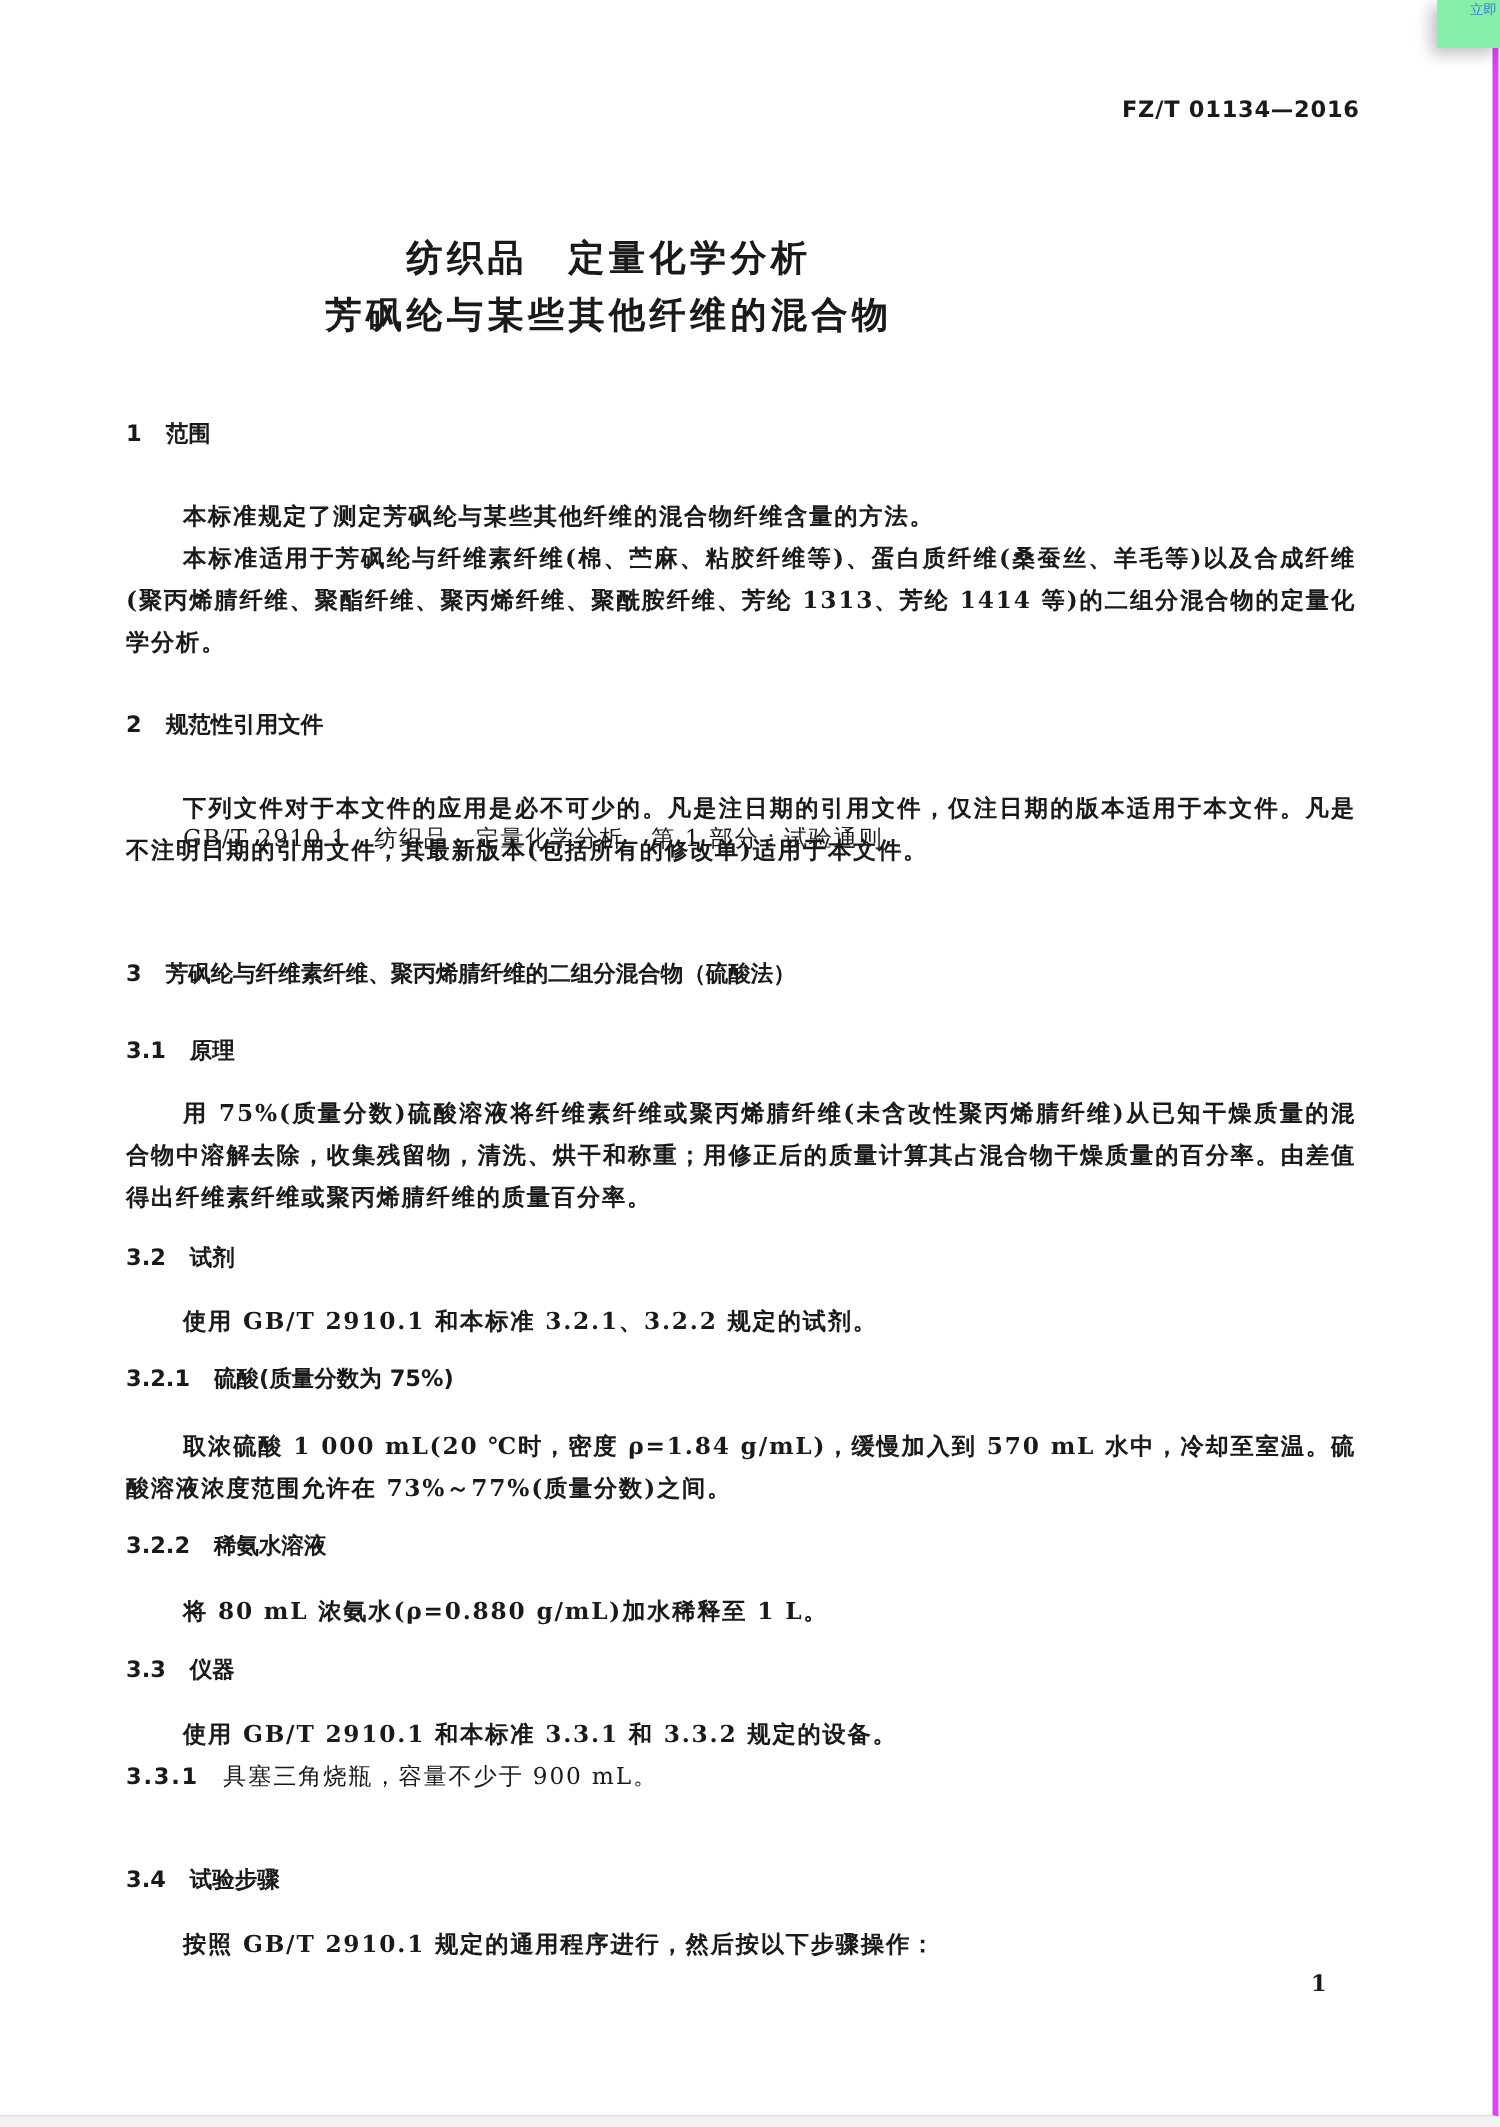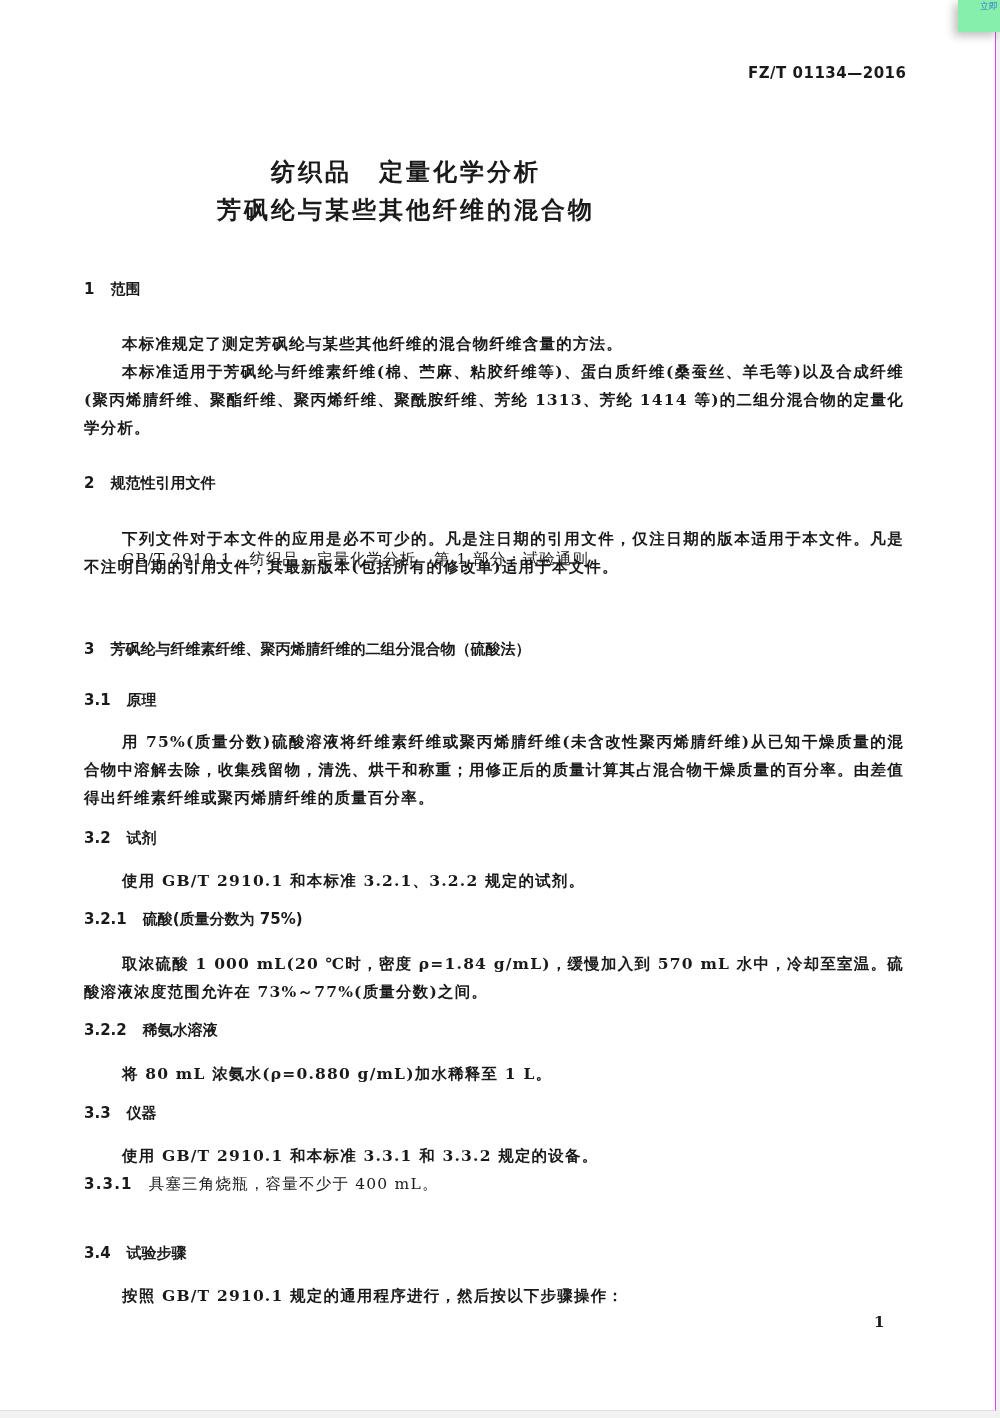--- a/index.html
+++ b/index.html
@@ -5,21 +5,21 @@
     html, body { margin: 0; padding: 0; }
     body {
       width: 1000px; height: 1418px; position: relative; overflow: hidden;
       background: #f2f2f2;
       font-family: "DejaVu Serif", "Liberation Serif", serif;
       color: #1a1a1a;
     }
     .page {
       position: absolute; left: 0; top: 0; width: 995px; height: 1410px;
       background: #ffffff;
-      border-right: 1px solid #d946ef;
+      border-right: 4px solid #d946ef;
       border-bottom: 1px solid #dddddd;
     }
     .corner-widget {
       position: absolute; left: 958px; top: 0; width: 42px; height: 32px;
       background: #86efac;
       box-shadow: -4px 4px 10px rgba(0,0,0,0.25);
     }
     .corner-widget span {
       position: absolute; right: 2px; top: 0; font-size: 9px; color: #3a7bd5;
       font-family: "DejaVu Sans", sans-serif;
@@ -106,21 +106,21 @@
     <span class="num">3.2.2</span><span class="lbl">稀氨水溶液</span>
   </div>
   <div class="p indent" style="top:1060px;">将 80 mL 浓氨水(ρ=0.880 g/mL)加水稀释至 1 L。</div>
 
   <div class="h" style="top:1104px;">
     <span class="num">3.3</span><span class="lbl">仪器</span>
   </div>
   <div class="p indent" style="top:1142px;">使用 GB/T 2910.1 和本标准 3.3.1 和 3.3.2 规定的设备。</div>
 
   <div class="line" style="top:1174px;">
-    <span style="font-family:'DejaVu Sans',sans-serif;font-weight:bold;font-size:15px;">3.3.1</span><span style="margin-left:16px;">具塞三角烧瓶，容量不少于 400 mL。</span>
+    <span style="font-family:'DejaVu Sans',sans-serif;font-weight:bold;font-size:15px;">3.3.1</span><span style="margin-left:16px;">具塞三角烧瓶，容量不少于 900 mL。</span>
   </div>
 
   <div class="h" style="top:1244px;">
     <span class="num">3.4</span><span class="lbl">试验步骤</span>
   </div>
   <div class="p indent" style="top:1282px;">按照 GB/T 2910.1 规定的通用程序进行，然后按以下步骤操作：</div>
 
   <div class="page-num">1</div>
 </div>
 

